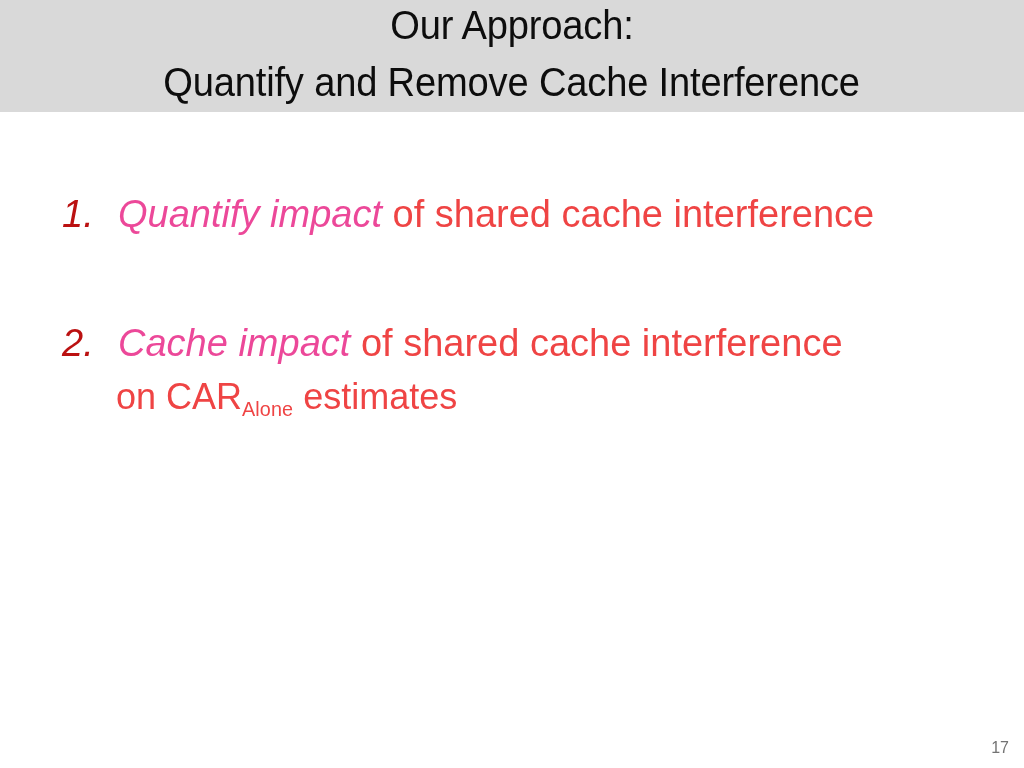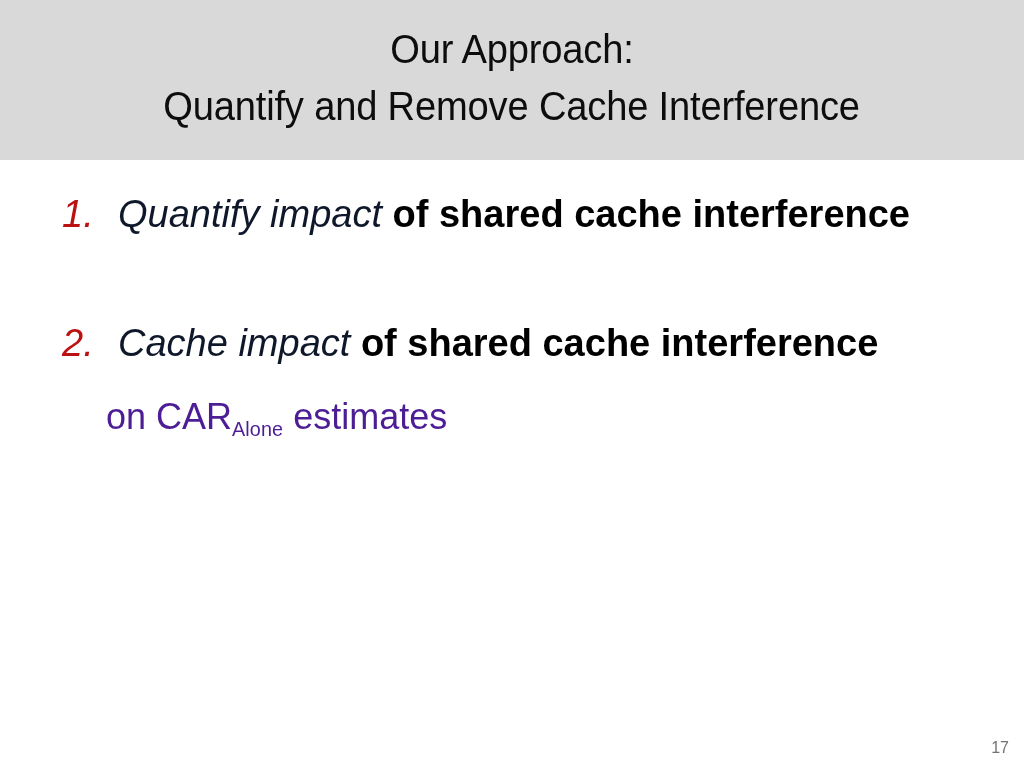--- a/index.html
+++ b/index.html
@@ -14,21 +14,21 @@
     overflow: hidden;
     position: relative;
   }
 
   
   .title-band {
     position: absolute;
     left: 0;
     top: 0;
     width: 1024px;
-    height: 160px;
+    height: 112px;
     background: #d9d9d9;
     display: flex;
     flex-direction: column;
     align-items: center;
     justify-content: center;
     box-sizing: border-box;
     padding-bottom: 4px;
   }
   .title-line {
     color: #0d0d0d;
@@ -81,40 +81,38 @@
     left: 118px;
     top: 0;
     width: 880px;
     font-size: 38px;
     line-height: 52px;
     white-space: nowrap;
     font-family: "Liberation Sans Narrow", "Liberation Sans", sans-serif;
   }
 
   .em-red {
-    color: #0f172a;
+    color: #ec4899;
     font-style: italic;
     font-weight: 400;
   }
   .tx-blue {
-    color: #000000;
+    color: #ef4444;
     font-style: normal;
-    font-weight: bold;
   }
 
   .cont-line {
     position: absolute;
-    left: 106px;
+    left: 116px;
     top: 212px;
-    color: #4c1d95;
+    color: #ef4444;
     font-family: "Liberation Sans", sans-serif;
     font-size: 36px;
     line-height: 50px;
     white-space: nowrap;
-    margin-top: 20px;
   }
   .cont-line sub {
     font-size: 0.55em;
     vertical-align: baseline;
     position: relative;
     top: 0.33em;
     letter-spacing: 0.1px;
   }
 
   

